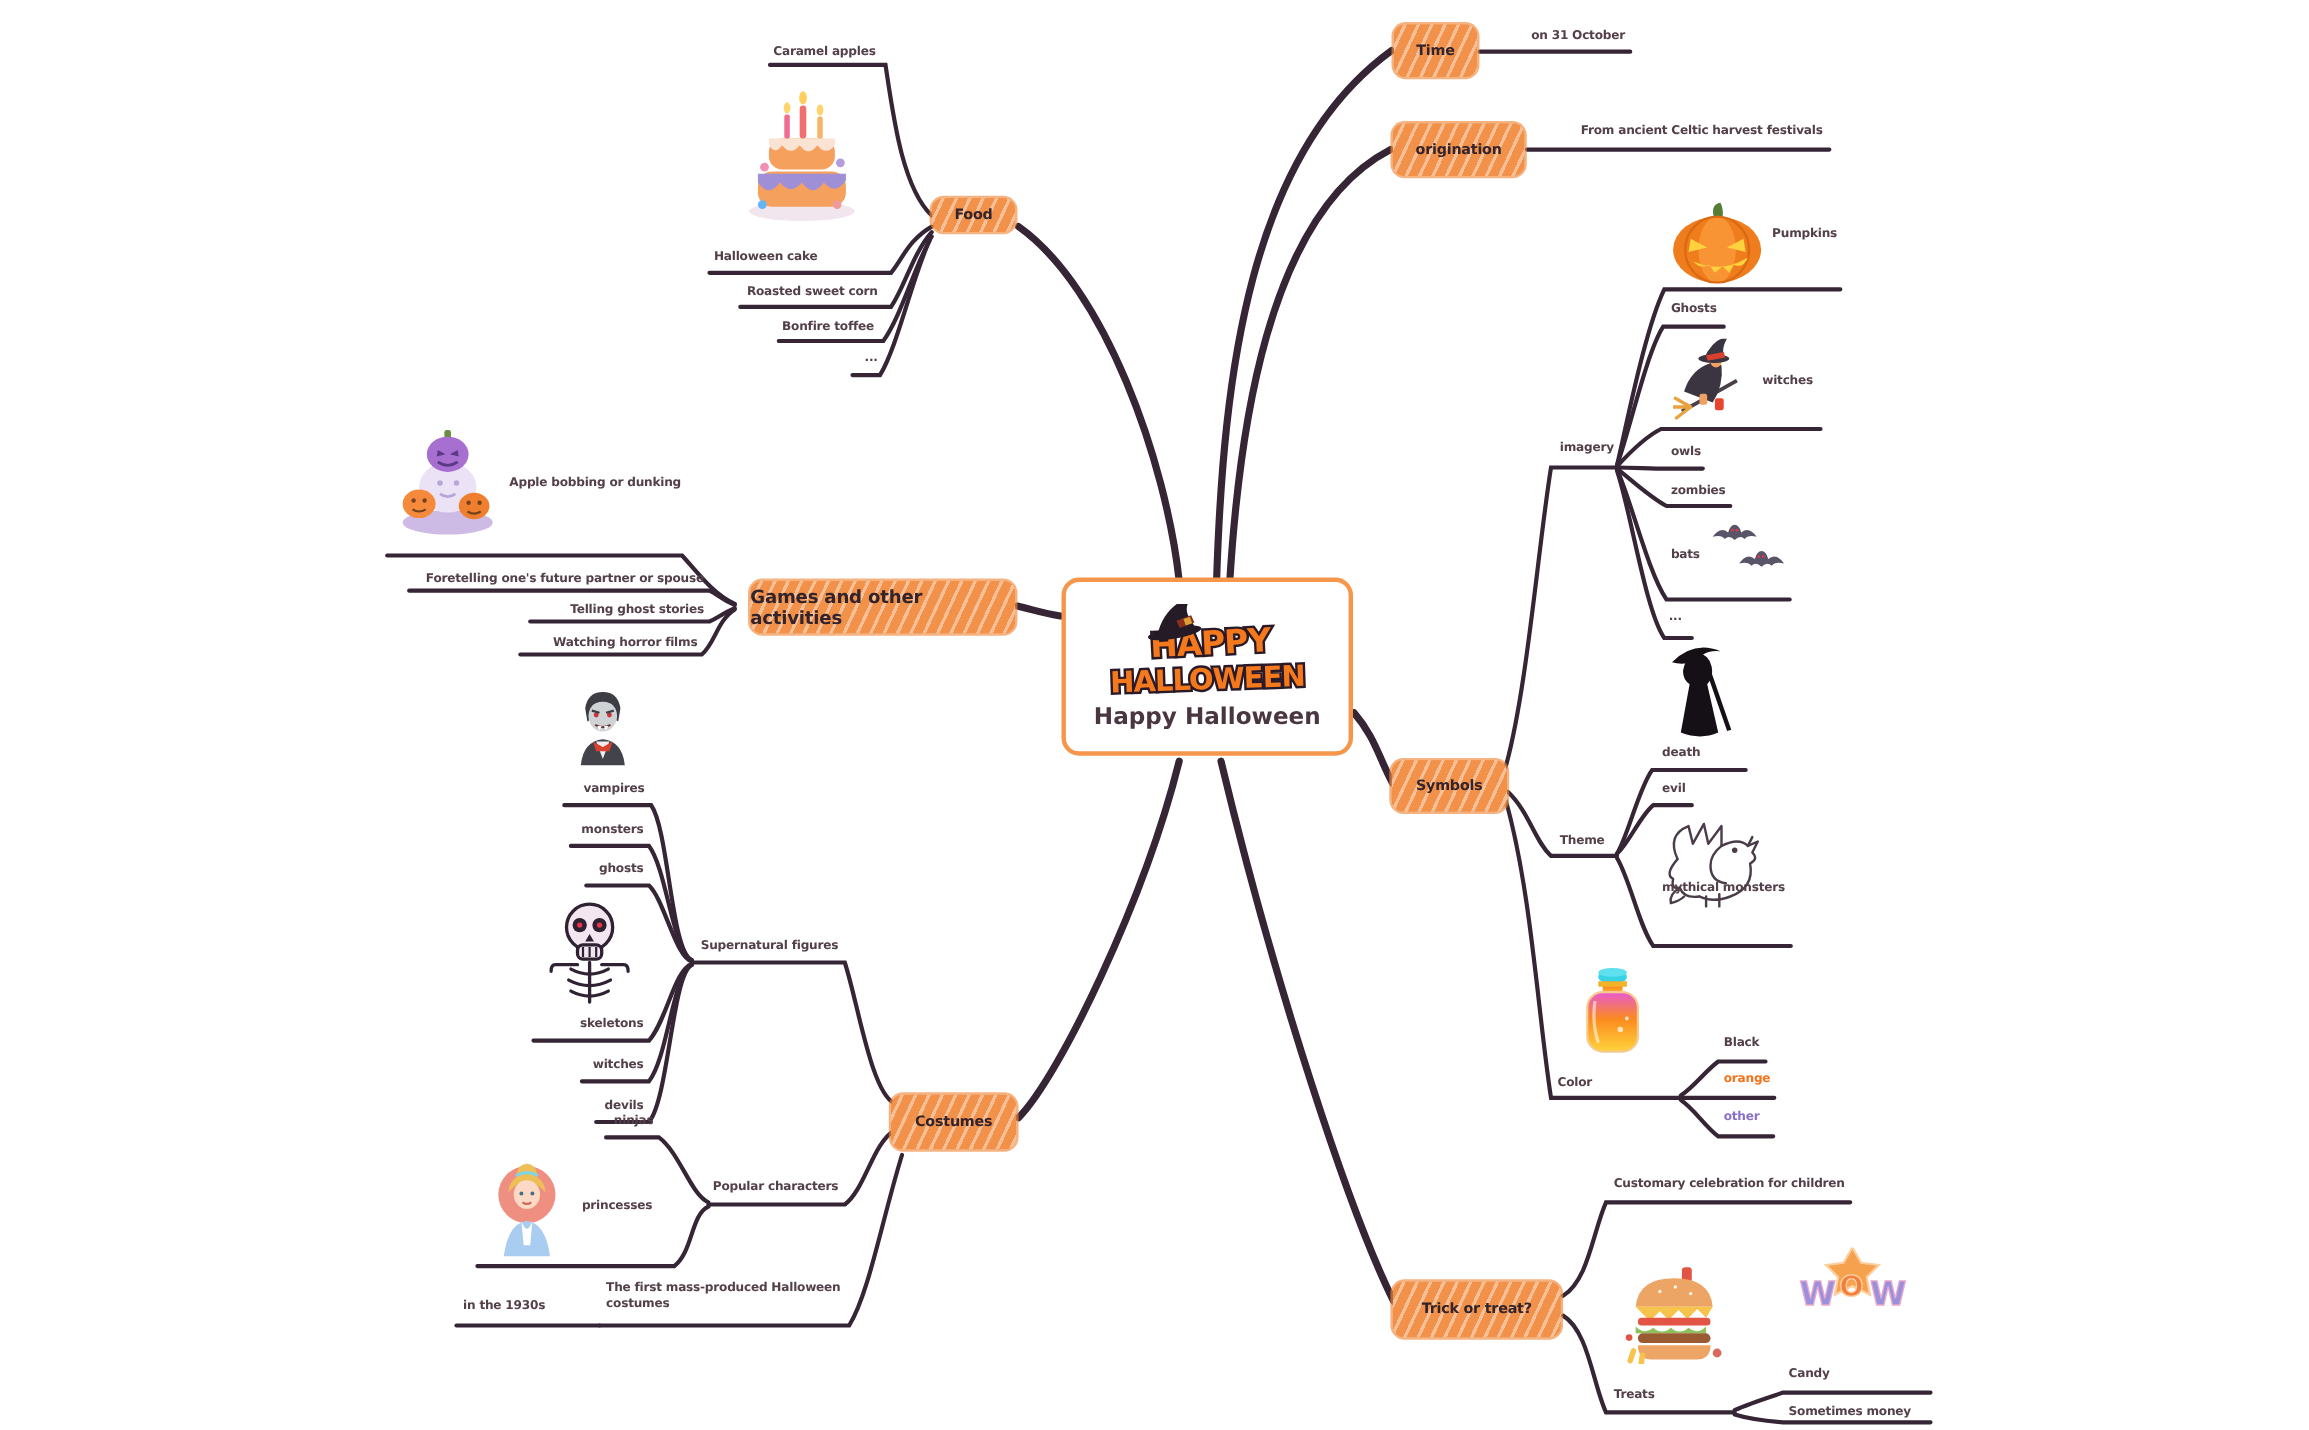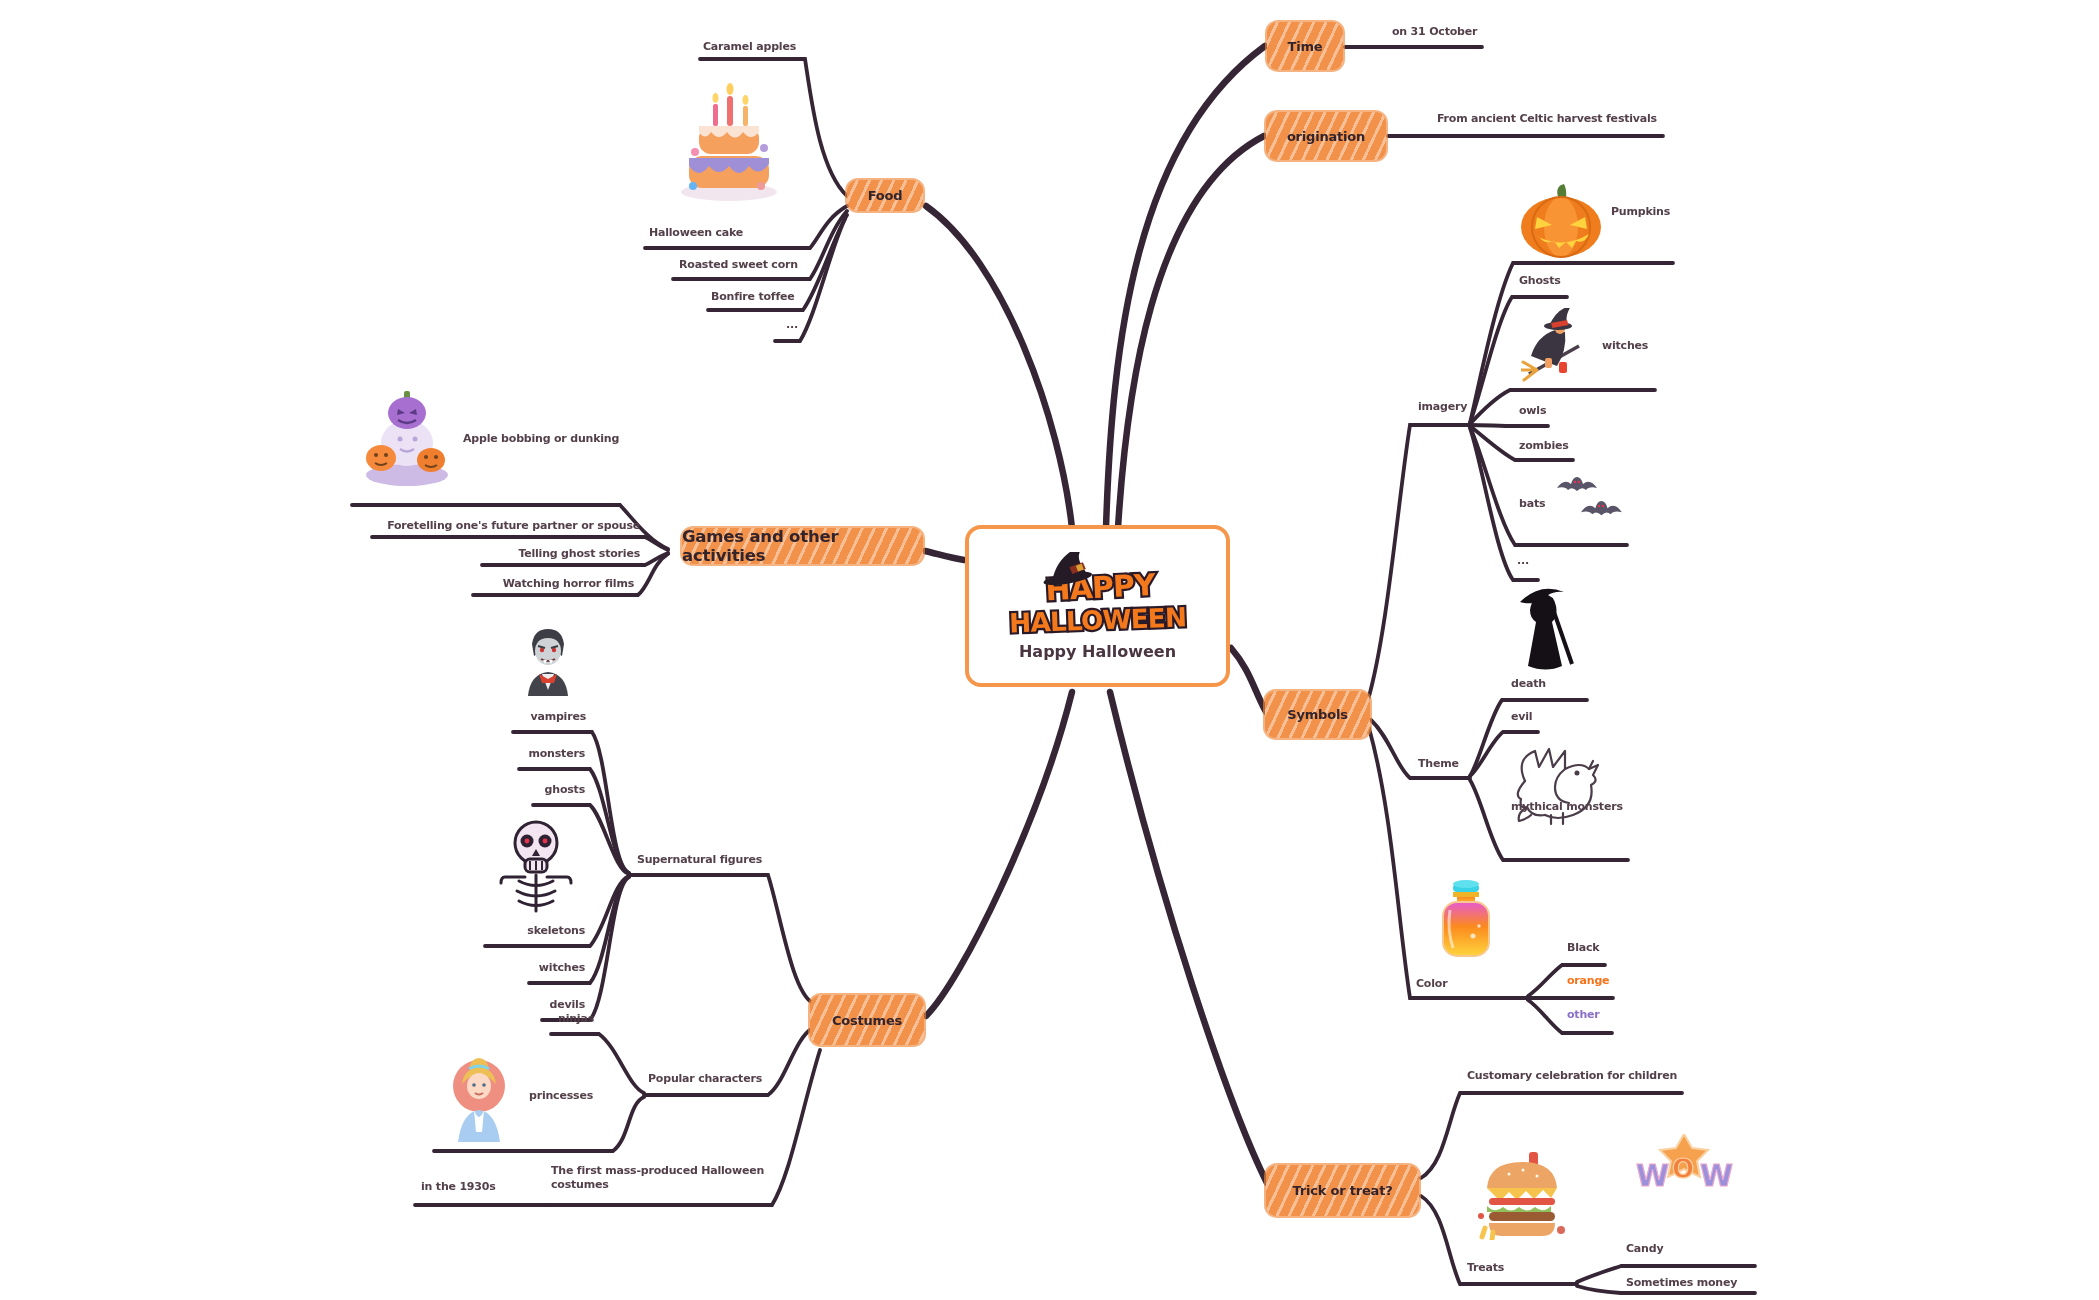--- a/index.html
+++ b/index.html
@@ -14,21 +14,21 @@
   .lf.ra{text-align:right;}
   .lf.orange{color:#f4731a;}
   .lf.purple{color:#8a6fc8;}
   .nd{position:absolute;display:flex;align-items:center;justify-content:center;
       background:repeating-linear-gradient(115deg,rgba(255,255,255,0) 0 8px,rgba(255,255,255,.42) 8px 11px),#f2914a;
       border-radius:11px;font-size:13px;font-weight:bold;color:#33232b;z-index:4;
       letter-spacing:-0.2px;box-shadow:0 0 0 2px rgba(240,139,62,.65);}
   .center{position:absolute;left:965px;top:525px;width:265px;height:162px;background:#fff;
       border:4px solid #f5964b;border-radius:16px;display:flex;flex-direction:column;
       align-items:center;justify-content:center;z-index:5;box-sizing:border-box;}
-  .center-title{font-size:16px;font-weight:bold;color:#4a3640;margin-top:2px;}
+  .center-title{font-size:21px;font-weight:bold;color:#4a3640;margin-top:2px;}
   .illus{position:absolute;z-index:2;}
   .logo-txt{font-weight:bold;font-family:"DejaVu Sans",sans-serif;fill:#f4791c;
       stroke:#2a1a28;stroke-width:5px;paint-order:stroke;letter-spacing:-1px;}
 </style>
 </head>
 <body>
 
 <div class="stage">
 
   <svg class="wires" width="2099" height="1300" viewBox="0 0 2099 1300">
@@ -111,21 +111,21 @@
 
   <div class="nd" style="left:1267px;top:22px;width:76px;height:48px;">
       <span>Time</span>
     </div>
   <div class="nd" style="left:1266px;top:112px;width:120px;height:48px;">
       <span>origination</span>
     </div>
   <div class="nd" style="left:847px;top:180px;width:76px;height:31px;">
       <span>Food</span>
     </div>
-  <div class="nd" style="left:682px;top:528px;width:241px;height:36px;font-size:16.5px;">
+  <div class="nd" style="left:682px;top:528px;width:241px;height:48px;font-size:16.5px;">
       <span>Games and other activities</span>
     </div>
   <div class="nd" style="left:810px;top:995px;width:114px;height:50px;">
       <span>Costumes</span>
     </div>
   <div class="nd" style="left:1265px;top:691px;width:105px;height:47px;">
       <span>Symbols</span>
     </div>
   <div class="nd" style="left:1266px;top:1165px;width:153px;height:51px;">
       <span>Trick or treat?</span>

